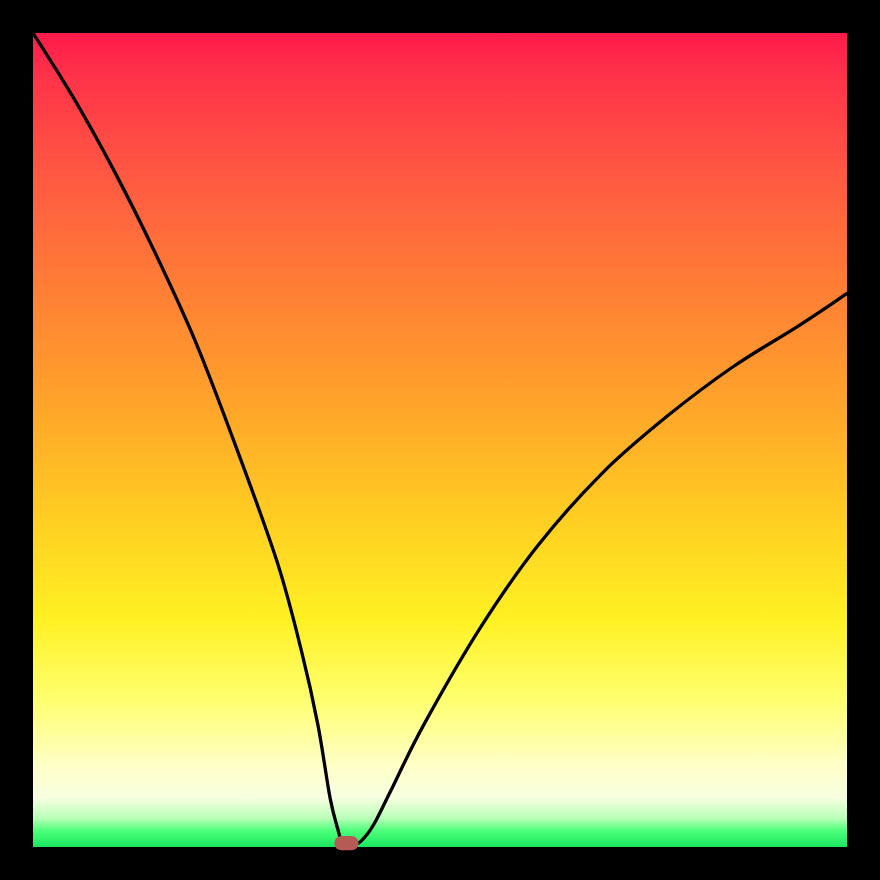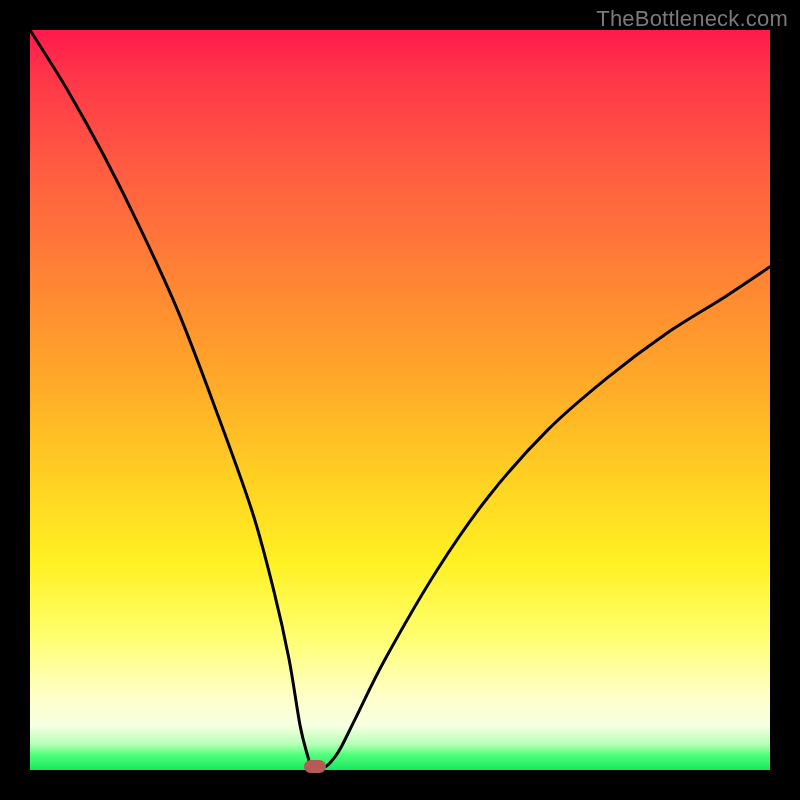--- a/index.html
+++ b/index.html
@@ -74,15 +74,14 @@
   <div class="plot-area">
 
     <svg class="curve" viewBox="0 0 740 740" preserveAspectRatio="none">
       <path id="curve-path" fill="none" stroke="#000" stroke-width="3" stroke-linecap="round" stroke-linejoin="round" d="M 0 0 C 6.166666666666667 9.866666666666655 24.666666666666664 38.23333333333325 37 59.19999999999993 C 49.333333333333336 80.16666666666661 61.666666666666664 102.36666666666672 74 125.80000000000007 C 86.33333333333333 149.23333333333343 98.66666666666667 173.9000000000001 111 199.80000000000007 C 123.33333333333333 225.70000000000005 135.66666666666666 251.6 148 281.2 C 160.33333333333334 310.79999999999995 172.66666666666666 344.1 185 377.40000000000003 C 197.33333333333334 410.70000000000005 212.13333333333333 450.1666666666667 222 481 C 231.86666666666667 511.8333333333333 238.03333333333336 537.7333333333333 244.20000000000002 562.4 C 250.36666666666667 587.0666666666666 254.68333333333334 606.8 259 629 C 263.31666666666666 651.2 267.01666666666665 679.5666666666667 270.09999999999997 695.6 C 273.1833333333333 711.6333333333333 275.65 718.4166666666667 277.5 725.2 C 279.35 731.9833333333333 279.34999999999997 734.4499999999999 281.2 736.3 C 283.05 738.15 286.1333333333333 736.3 288.6 736.3 C 291.0666666666667 736.3 293.53333333333336 737.5333333333333 296 736.3 C 298.46666666666664 735.0666666666666 300.9333333333333 731.9833333333333 303.4 728.9 C 305.8666666666667 725.8166666666666 307.1 724.5833333333333 310.8 717.8 C 314.5 711.0166666666667 318.20000000000005 703 325.6 688.2 C 333 673.4000000000001 341.6333333333333 653.6666666666666 355.2 629 C 368.76666666666665 604.3333333333334 389.7333333333334 567.3333333333334 407.00000000000006 540.2 C 424.2666666666667 513.0666666666667 440.3 489.6333333333333 458.8 466.2 C 477.3 442.76666666666665 498.26666666666665 419.3333333333333 518 399.59999999999997 C 537.7333333333333 379.8666666666666 557.4666666666667 363.83333333333326 577.2 347.79999999999995 C 596.9333333333334 331.76666666666665 616.6666666666666 316.9666666666667 636.4 303.40000000000003 C 656.1333333333333 289.83333333333337 678.3333333333333 277.5 695.5999999999999 266.4 C 712.8666666666666 255.29999999999995 732.6 241.7333333333333 740 236.79999999999995"></path>
     </svg>
 
     <div id="min-marker" class="marker" style="left: 273.9px; top: 730.3px; background: rgb(182, 90, 85);"></div>
 
   </div>
 
-  <div class="watermark">TheBottleneck.com</div>
 
 </div>
 
 </body></html>

